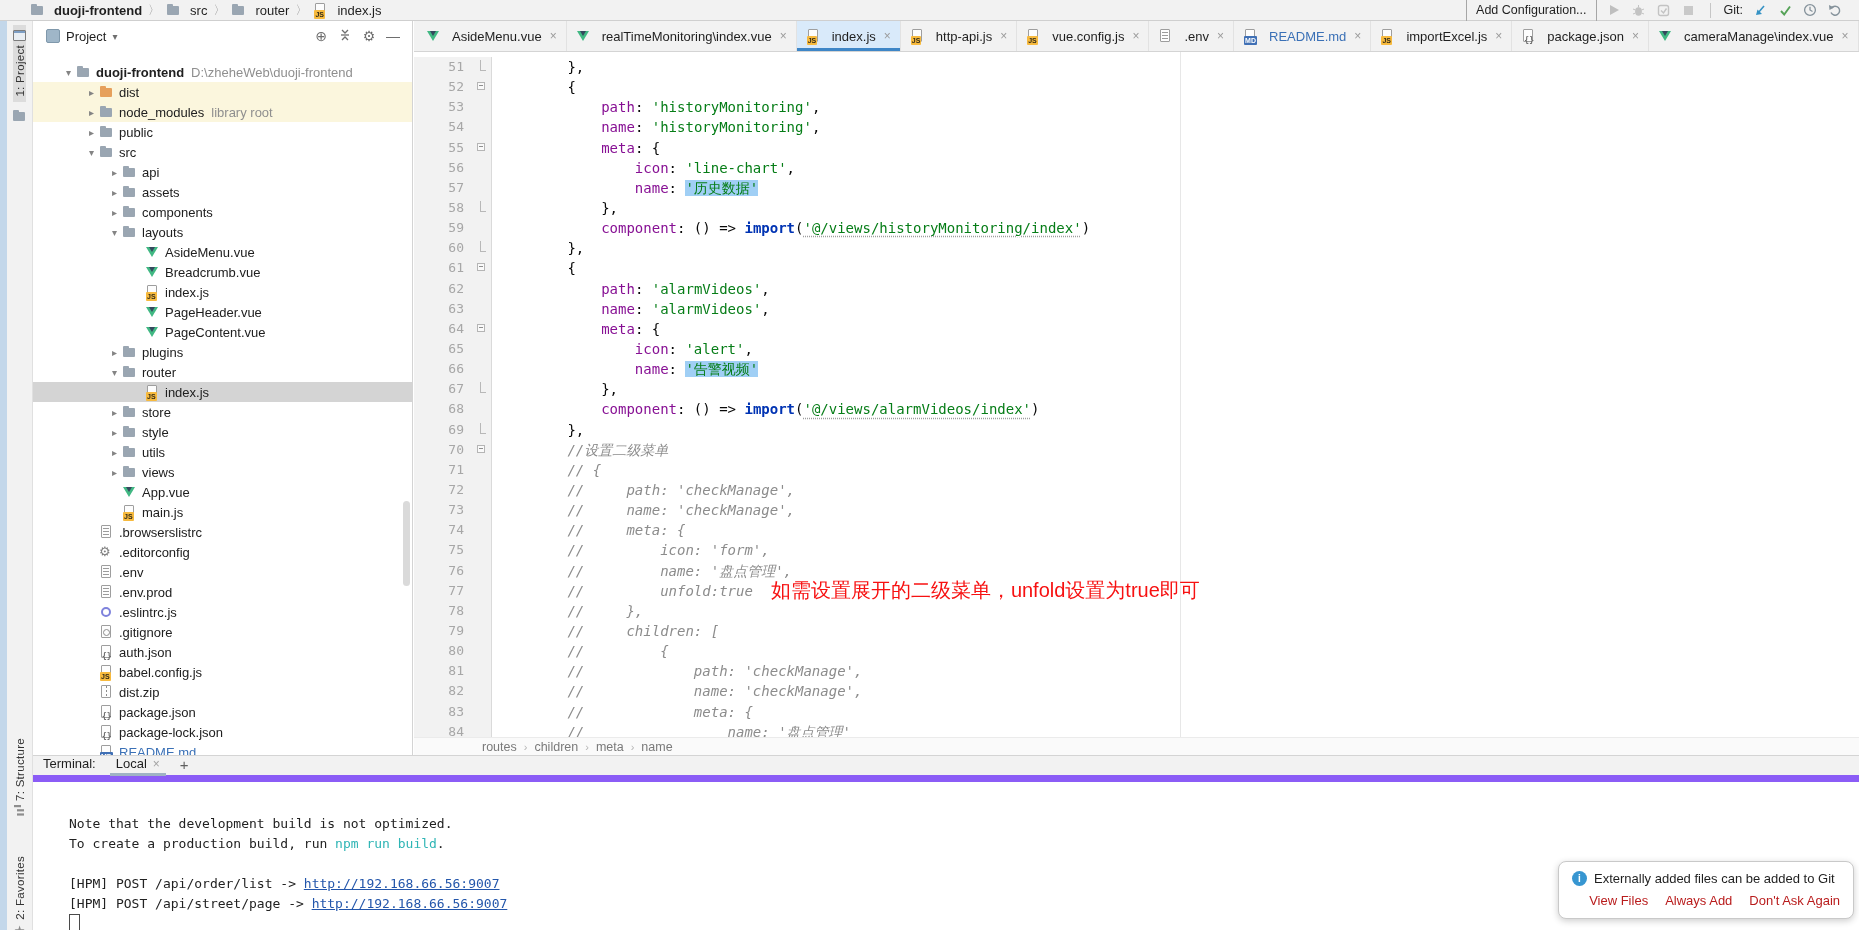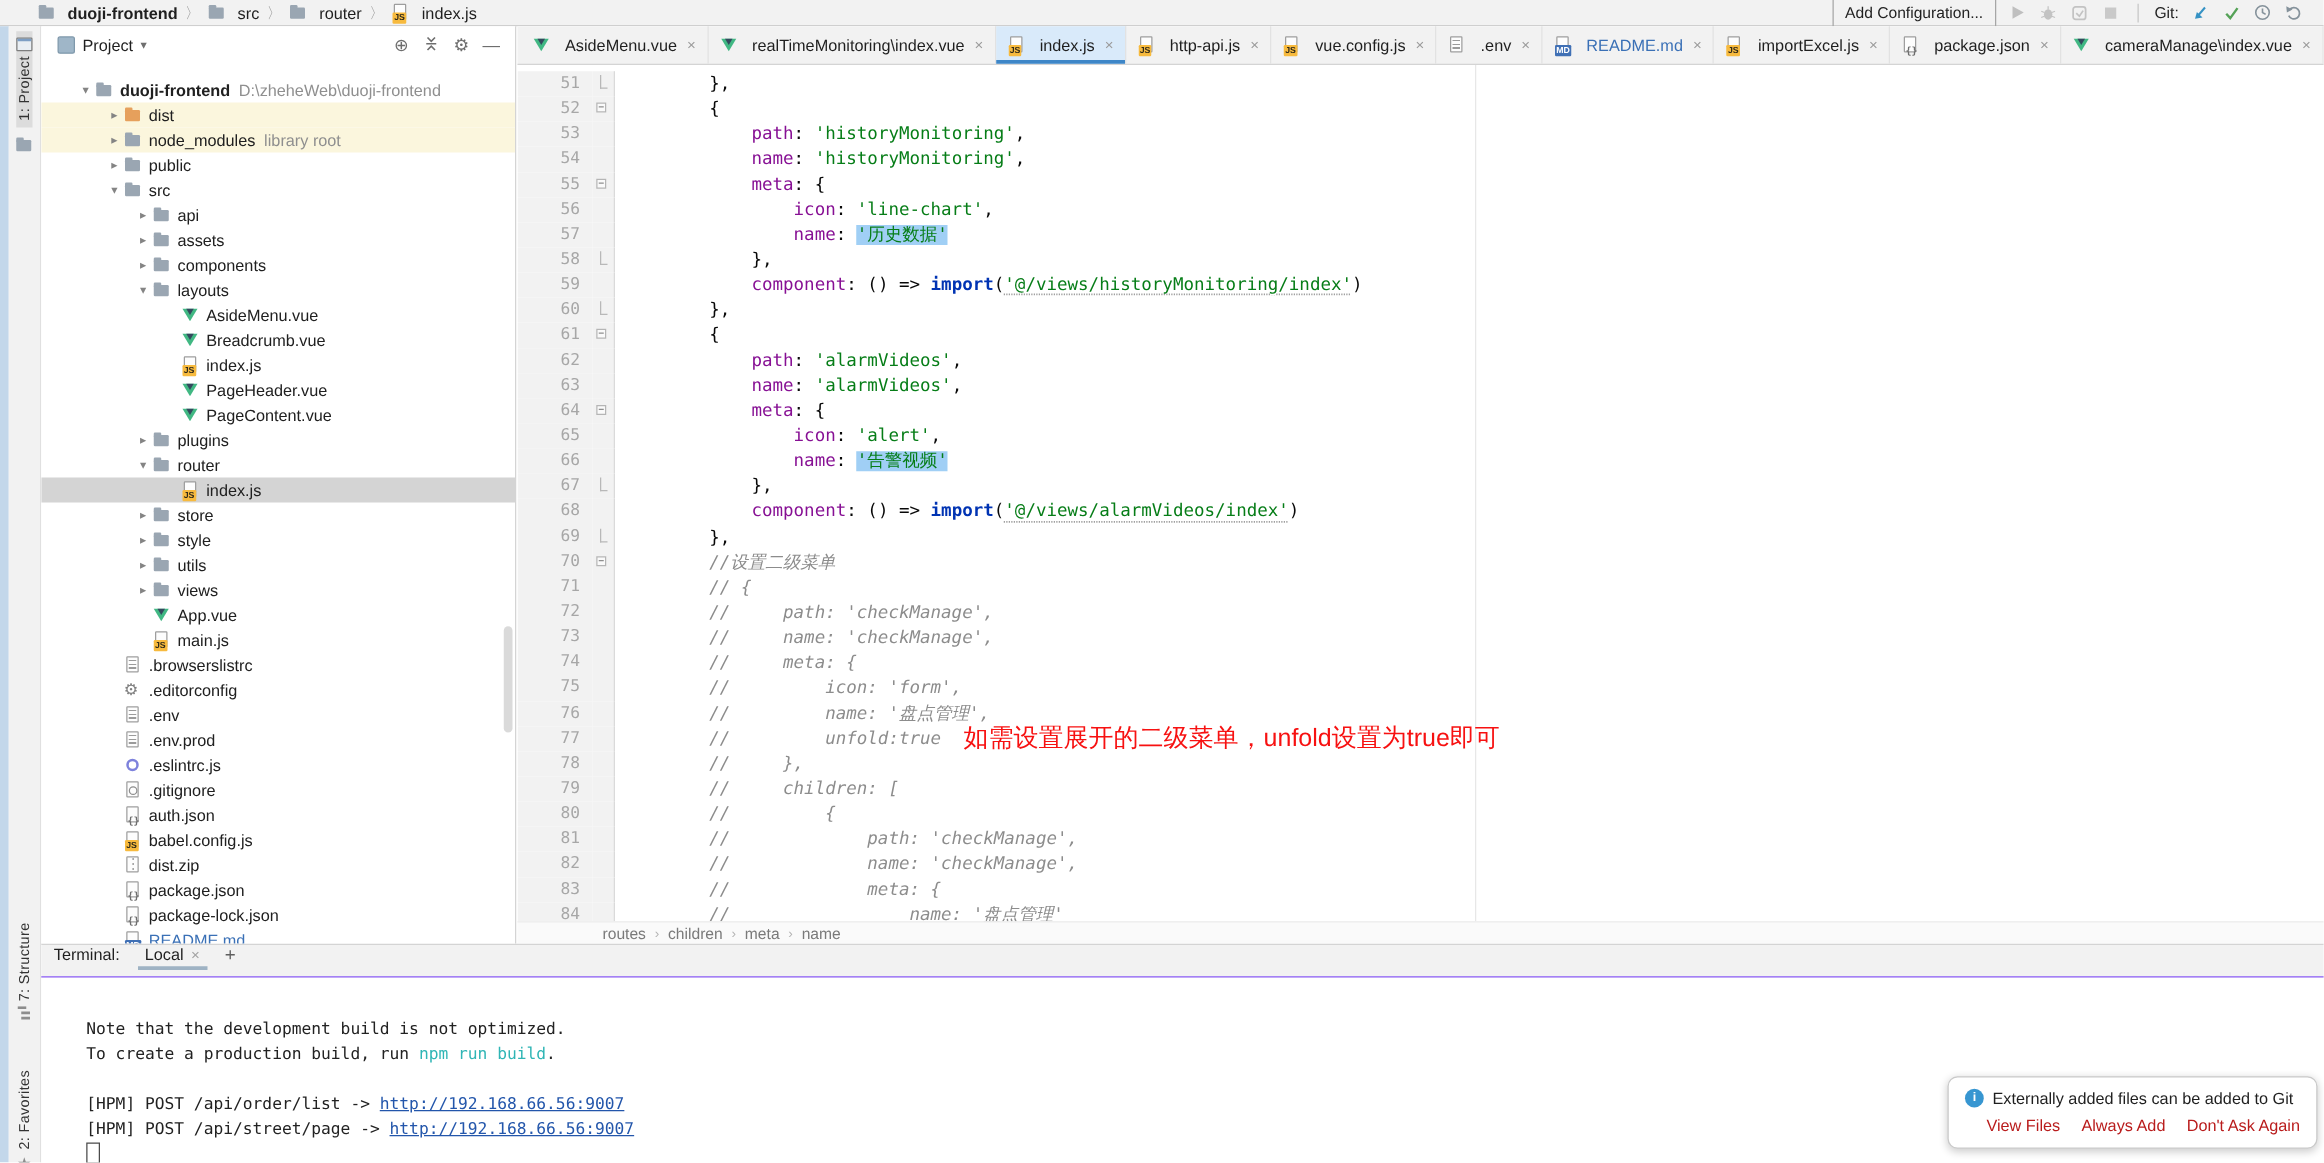--- a/index.html
+++ b/index.html
@@ -84,21 +84,21 @@
   .sg-kw{color:#0033b3;font-weight:bold}
   .sg-c{color:#8c8c8c;font-style:italic}
   .sg-hl{color:#067d17;background:#a0cff5}
   .sg-lk{color:#067d17;text-decoration:underline dotted #9f9f9f;text-underline-offset:3px}
   .sg-ann{position:absolute;margin-left:18px;top:-4px;white-space:nowrap;font:20px "Liberation Sans",sans-serif;color:#f71111;font-style:normal;font-weight:400}
   #ed-crumbs{position:absolute;left:0;right:0;bottom:0;height:17px;background:#fafafa;border-top:1px solid #ebebeb;
              display:flex;align-items:center;padding-left:68px;font-size:12.5px;color:#7a7a7a;gap:7px}
   #ed-crumbs .sep{color:#b4b4b4;font-size:11px}
   
   #terminal{position:absolute;left:33px;top:755px;right:0;bottom:0;background:#fff;border-top:1px solid #d4d4d4;box-sizing:border-box}
-  #term-header{height:26px;background:#f2f2f2;border-bottom:1px solid #8b5cf6;display:flex;align-items:flex-start;gap:14px;padding:0 0 0 10px;box-sizing:border-box;font-size:13px}
+  #term-header{height:26px;background:#f2f2f2;border-bottom:7px solid #8b5cf6;display:flex;align-items:flex-start;gap:14px;padding:0 0 0 10px;box-sizing:border-box;font-size:13px}
   #term-label{padding-bottom:5px}
   #term-tab{display:flex;align-items:center;gap:6px;padding:0 6px 5px 6px;box-shadow:inset 0 -3px 0 #9fb3c4;cursor:pointer}
   #term-tab .x{color:#a2a2a2;font-size:12px}
   #term-plus{color:#5f5f5f;font-size:15px;padding-bottom:4px;cursor:pointer}
   #term-body{position:relative;font:13px/20px "DejaVu Sans Mono",monospace;color:#222;padding:32px 0 0 36px}
   .tln{height:20px;white-space:pre}
   .sg-tp{color:#222}
   .sg-cmd{color:#2fb5b5}
   .sg-url{color:#2356ab;text-decoration:underline;cursor:pointer}
   .cursor{display:inline-block;width:9px;height:15px;border:1px solid #4a4a4a;vertical-align:-3px}

